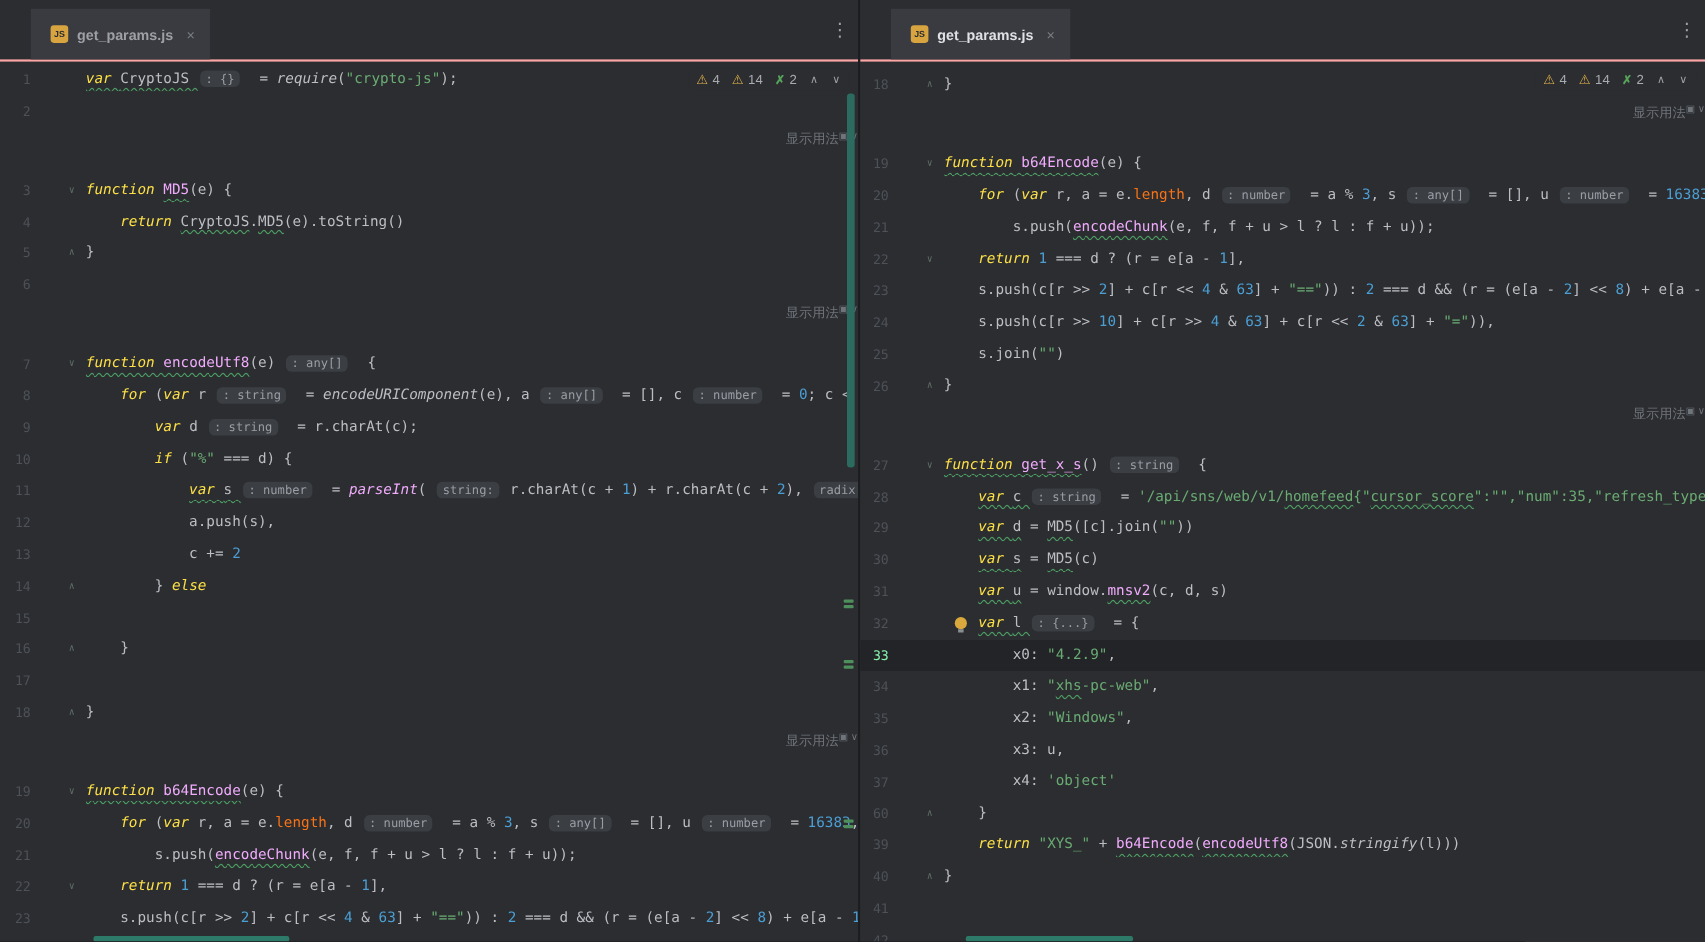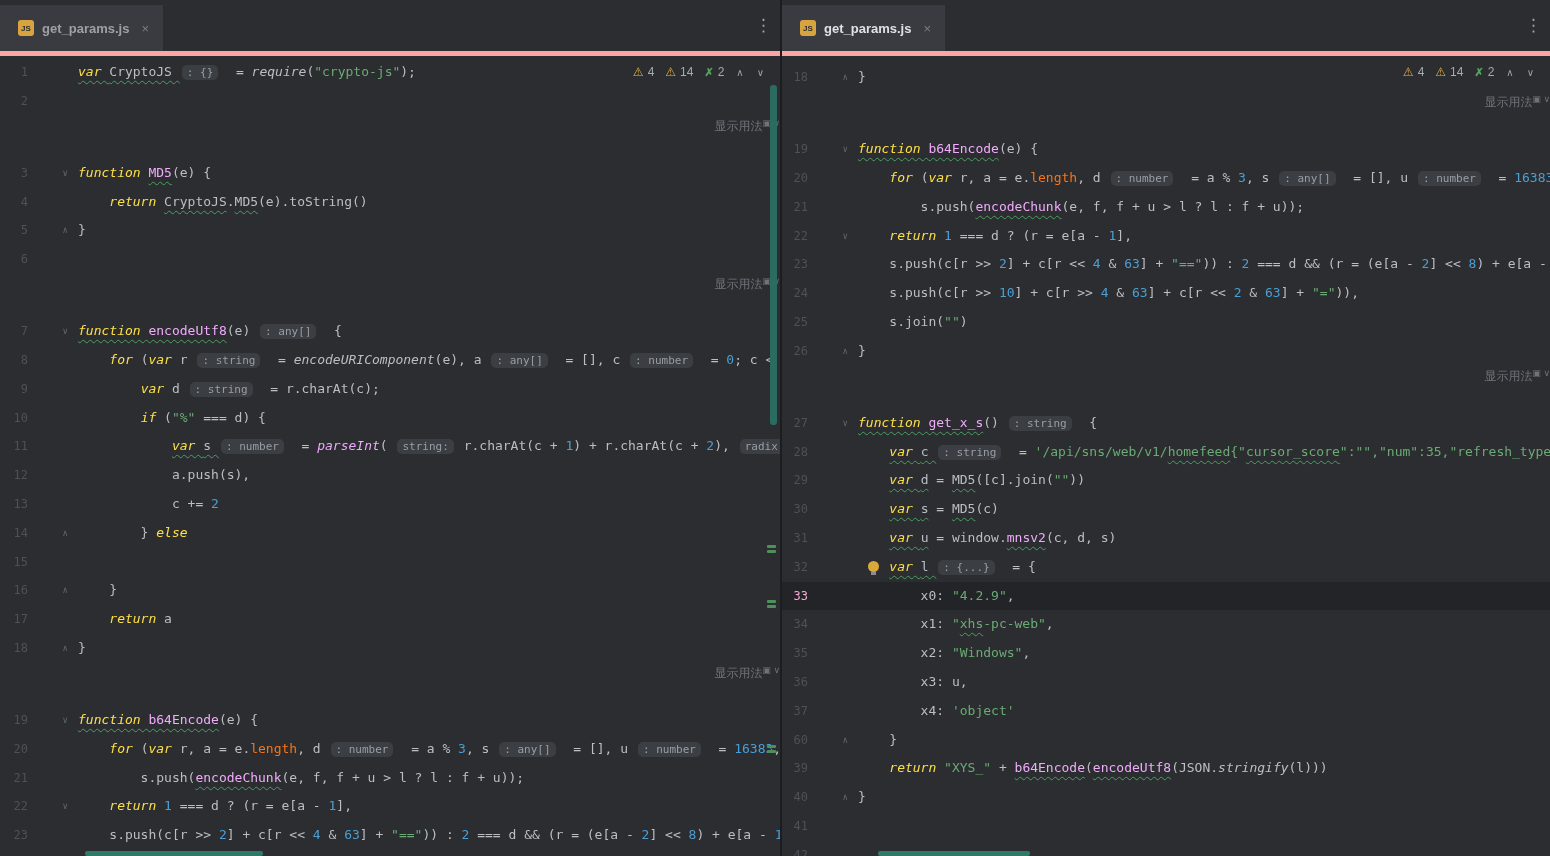--- a/index.html
+++ b/index.html
@@ -7,42 +7,42 @@
   body { font-family:"Liberation Sans",sans-serif; }
 
   .ide { display:flex; width:1550px; height:856px; }
   .pane { position:relative; height:856px; background:#2B2D30; overflow:hidden; }
   .pane-left  { width:780px; --numw:28px; --foldw:50px; }
   .pane-right { width:768px; --numw:26px; --foldw:50px; }
   .divider { width:2px; background:#1C1D20; }
 
   
   .tabbar { position:relative; z-index:3; height:56px; background:#2B2D30;
-            border-bottom:5px solid #fca5a5; display:flex; align-items:flex-end; }
+            border-bottom:2px solid #fca5a5; display:flex; align-items:flex-end;padding-left:28px; }
   .tab { height:46px; display:flex; align-items:center; gap:8px; padding:0 14px 0 18px;
          background:#393B40; }
   .jsicon { width:16px; height:16px; background:#D7A440; color:#2B2D30; font-size:8px;
             font-weight:bold; display:flex; align-items:center; justify-content:center;
             border-radius:3px; }
   .tab-title { font-size:13px;font-weight:bold; }
   .pane-left  .tab-title { color:#9DA0A6; }
   .pane-right .tab-title { color:#DFE1E5; }
   .tab-close { color:#7A7E85; font-size:13px; line-height:13px; margin-left:4px; cursor:pointer; }
   .kebab { margin-left:auto; align-self:center; color:#9DA0A6; font-size:17px; padding:0 8px; }
 
   
   .editor { position:absolute; top:56px; left:0; right:0; bottom:0; overflow:hidden;
             background:#2B2D30; }
   .lines-left  { margin-top:2px; }
   .lines-right { margin-top:-21.6px; }
 
   .row { display:flex; height:28.8px; line-height:28.8px; white-space:pre;
          font-family:"DejaVu Sans Mono",monospace; font-size:13px; position:relative; }
   .row.hl { background:#222427; }
-  .row.hl .lnum { color:#f9a8d4; }
+  .row.hl .lnum { color:#86efac; }
   .lnum { flex:none; width:var(--numw); text-align:right; color:#4D5158; font-size:12px; }
   .fold { flex:none; width:var(--foldw); text-align:right; padding-right:10px;
           color:#5F6B64; font-size:9px; line-height:28.8px; }
   .code { flex:1; overflow:hidden; }
 
   .tok { white-space:pre; }
   .d  { color:#BCBEC4; }
   .k  { color:#fde047; font-style:italic; }
   .s  { color:#6AAB73; }
   .n  { color:#4B9FD5; }
@@ -119,21 +119,21 @@
           <div class="row"><span class="lnum">7</span><span class="fold">∨</span><span class="code"><span class="tok k w">function </span><span class="tok f w">encodeUtf8</span><span class="tok d">(e) </span><span class="tok i">: any[]</span><span class="tok d">  {</span></span></div>
           <div class="row"><span class="lnum">8</span><span class="fold"></span><span class="code"><span class="tok d">    </span><span class="tok k">for </span><span class="tok d">(</span><span class="tok k">var </span><span class="tok d">r </span><span class="tok i">: string</span><span class="tok d">  = </span><span class="tok d it">encodeURIComponent</span><span class="tok d">(e), a </span><span class="tok i">: any[]</span><span class="tok d">  = [], c </span><span class="tok i">: number</span><span class="tok d">  = </span><span class="tok n">0</span><span class="tok d">; c &lt; r.</span></span></div>
           <div class="row"><span class="lnum">9</span><span class="fold"></span><span class="code"><span class="tok d">        </span><span class="tok k">var </span><span class="tok d">d </span><span class="tok i">: string</span><span class="tok d">  = r.</span><span class="tok d">charAt</span><span class="tok d">(c);</span></span></div>
           <div class="row"><span class="lnum">10</span><span class="fold"></span><span class="code"><span class="tok d">        </span><span class="tok k">if </span><span class="tok d">(</span><span class="tok s">"%"</span><span class="tok d"> === d) {</span></span></div>
           <div class="row"><span class="lnum">11</span><span class="fold"></span><span class="code"><span class="tok d">            </span><span class="tok k w">var </span><span class="tok d w">s </span><span class="tok i">: number</span><span class="tok d">  = </span><span class="tok f it">parseInt</span><span class="tok d">( </span><span class="tok h">string:</span><span class="tok d"> r.</span><span class="tok d">charAt</span><span class="tok d">(c + </span><span class="tok n">1</span><span class="tok d">) + r.</span><span class="tok d">charAt</span><span class="tok d">(c + </span><span class="tok n">2</span><span class="tok d">), </span><span class="tok h">radix:</span></span></div>
           <div class="row"><span class="lnum">12</span><span class="fold"></span><span class="code"><span class="tok d">            a.</span><span class="tok d">push</span><span class="tok d">(s),</span></span></div>
           <div class="row"><span class="lnum">13</span><span class="fold"></span><span class="code"><span class="tok d">            c += </span><span class="tok n">2</span></span></div>
           <div class="row"><span class="lnum">14</span><span class="fold">∧</span><span class="code"><span class="tok d">        } </span><span class="tok k">else</span></span></div>
           <div class="row"><span class="lnum">15</span><span class="fold"></span></div>
           <div class="row"><span class="lnum">16</span><span class="fold">∧</span><span class="code"><span class="tok d">    }</span></span></div>
-          <div class="row"><span class="lnum">17</span><span class="fold"></span><span class="code"><span class="tok d">    </span><span class="tok k">return </span><span class="tok d">a</span></span></div>
+          <div class="row"><span class="lnum">17</span><span class="fold"></span></div>
           <div class="row"><span class="lnum">18</span><span class="fold">∧</span><span class="code"><span class="tok d">}</span></span></div>
           <div class="inlay">
             <div class="cv-label">显示用法</div>
             <div class="cv-icons">▣ ∨</div>
           </div>
           <div class="row"><span class="lnum">19</span><span class="fold">∨</span><span class="code"><span class="tok k w">function </span><span class="tok f w">b64Encode</span><span class="tok d">(e) {</span></span></div>
           <div class="row"><span class="lnum">20</span><span class="fold"></span><span class="code"><span class="tok d">    </span><span class="tok k">for </span><span class="tok d">(</span><span class="tok k">var </span><span class="tok d">r, a = e.</span><span class="tok p">length</span><span class="tok d">, d </span><span class="tok i">: number</span><span class="tok d">  = a % </span><span class="tok n">3</span><span class="tok d">, s </span><span class="tok i">: any[]</span><span class="tok d">  = [], u </span><span class="tok i">: number</span><span class="tok d">  = </span><span class="tok n">16383</span><span class="tok d">, f </span></span></div>
           <div class="row"><span class="lnum">21</span><span class="fold"></span><span class="code"><span class="tok d">        s.</span><span class="tok d">push</span><span class="tok d">(</span><span class="tok f w">encodeChunk</span><span class="tok d">(e, f, f + u &gt; l ? l : f + u));</span></span></div>
           <div class="row"><span class="lnum">22</span><span class="fold">∨</span><span class="code"><span class="tok d">    </span><span class="tok k">return </span><span class="tok n">1</span><span class="tok d"> === d ? (r = e[a - </span><span class="tok n">1</span><span class="tok d">],</span></span></div>
           <div class="row"><span class="lnum">23</span><span class="fold"></span><span class="code"><span class="tok d">    s.</span><span class="tok d">push</span><span class="tok d">(c[r &gt;&gt; </span><span class="tok n">2</span><span class="tok d">] + c[r &lt;&lt; </span><span class="tok n">4</span><span class="tok d"> &amp; </span><span class="tok n">63</span><span class="tok d">] + </span><span class="tok s">"=="</span><span class="tok d">)) : </span><span class="tok n">2</span><span class="tok d"> === d &amp;&amp; (r = (e[a - </span><span class="tok n">2</span><span class="tok d">] &lt;&lt; </span><span class="tok n">8</span><span class="tok d">) + e[a - </span><span class="tok n">1</span></span></div>

